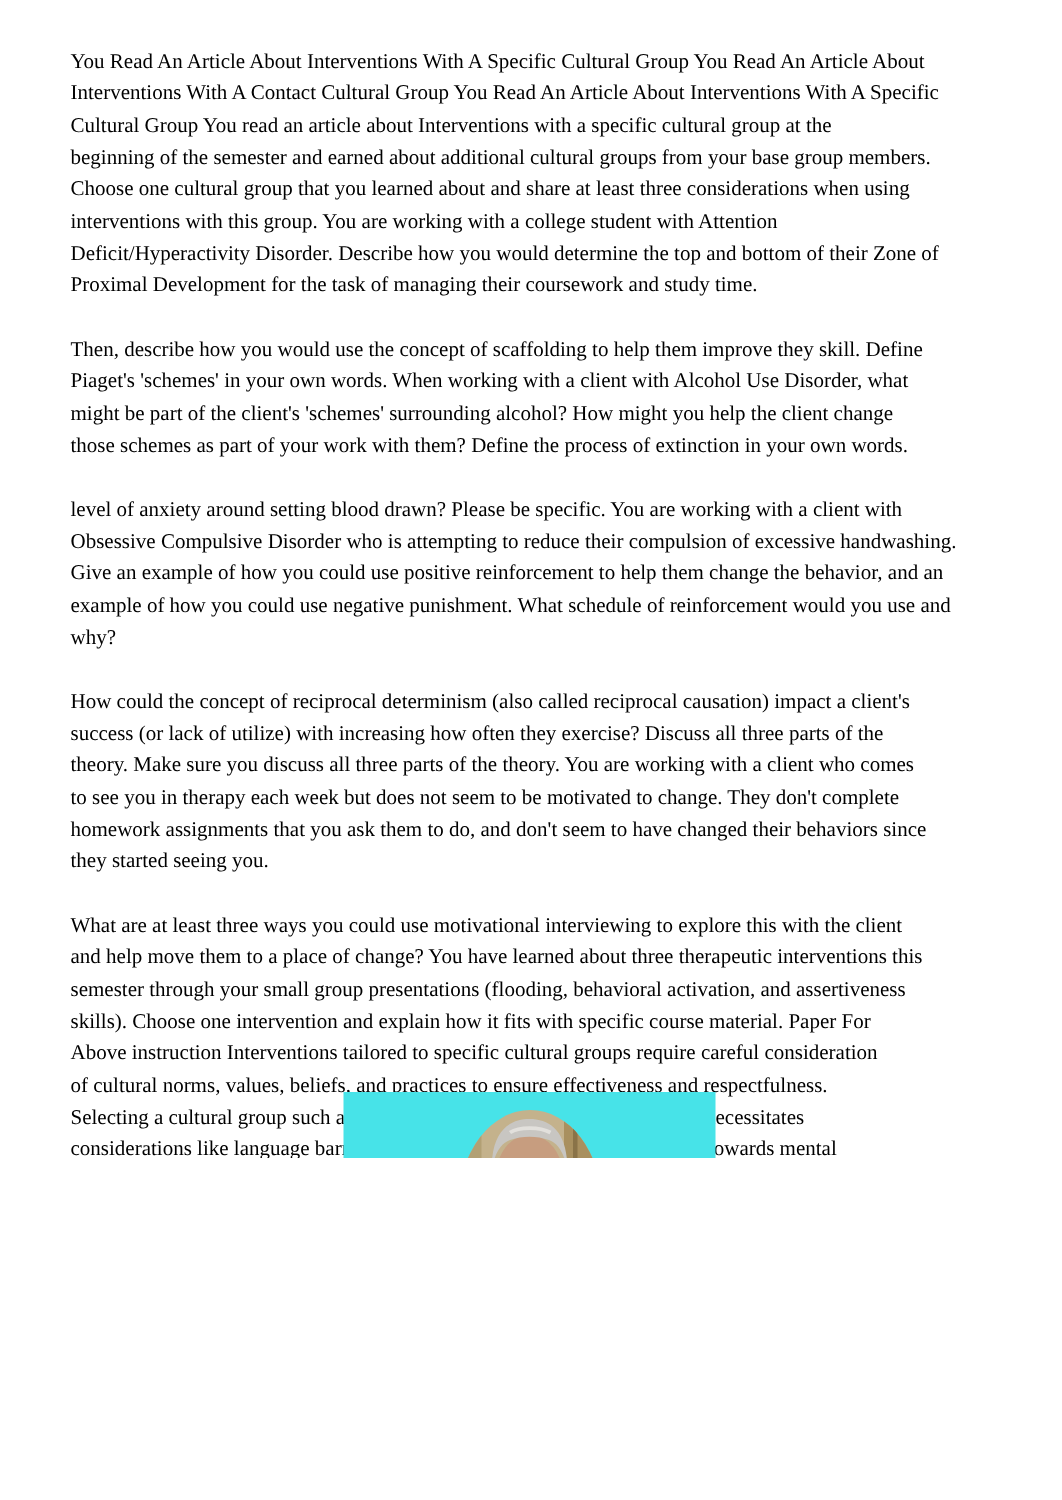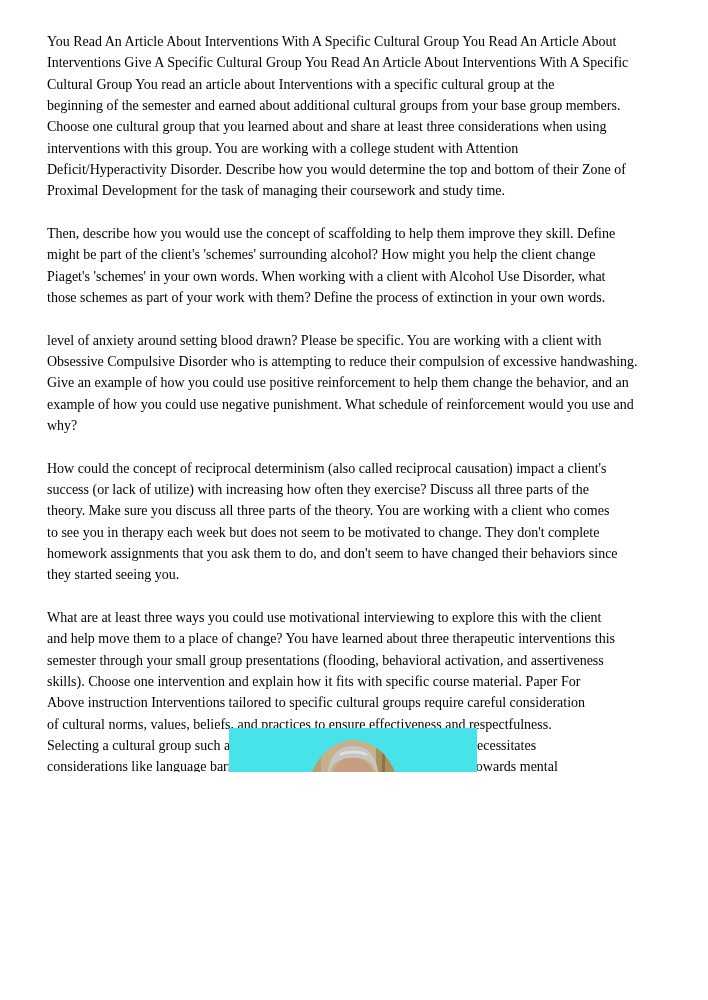--- a/index.html
+++ b/index.html
@@ -57,32 +57,32 @@
   }
 </style>
 </head>
 <body>
 
 <div id="page">
 
   <div class="doc">
     <div class="para">
       <div class="tl">You Read An Article About Interventions With A Specific Cultural Group You Read An Article About</div>
-      <div class="tl">Interventions Give A Specific Cultural Group You Read An Article About Interventions With A Specific</div>
+      <div class="tl">Interventions With A Contact Cultural Group You Read An Article About Interventions With A Specific</div>
       <div class="tl">Cultural Group You read an article about Interventions with a specific cultural group at the</div>
       <div class="tl">beginning of the semester and earned about additional cultural groups from your base group members.</div>
       <div class="tl">Choose one cultural group that you learned about and share at least three considerations when using</div>
       <div class="tl">interventions with this group. You are working with a college student with Attention</div>
       <div class="tl">Deficit/Hyperactivity Disorder. Describe how you would determine the top and bottom of their Zone of</div>
       <div class="tl">Proximal Development for the task of managing their coursework and study time.</div>
     </div>
     <div class="para">
       <div class="tl">Then, describe how you would use the concept of scaffolding to help them improve they skill. Define</div>
+      <div class="tl">Piaget's 'schemes' in your own words. When working with a client with Alcohol Use Disorder, what</div>
       <div class="tl">might be part of the client's 'schemes' surrounding alcohol? How might you help the client change</div>
-      <div class="tl">Piaget's 'schemes' in your own words. When working with a client with Alcohol Use Disorder, what</div>
       <div class="tl">those schemes as part of your work with them? Define the process of extinction in your own words.</div>
     </div>
     <div class="para">
       <div class="tl">level of anxiety around setting blood drawn? Please be specific. You are working with a client with</div>
       <div class="tl">Obsessive Compulsive Disorder who is attempting to reduce their compulsion of excessive handwashing.</div>
       <div class="tl">Give an example of how you could use positive reinforcement to help them change the behavior, and an</div>
       <div class="tl">example of how you could use negative punishment. What schedule of reinforcement would you use and</div>
       <div class="tl">why?</div>
     </div>
     <div class="para">

